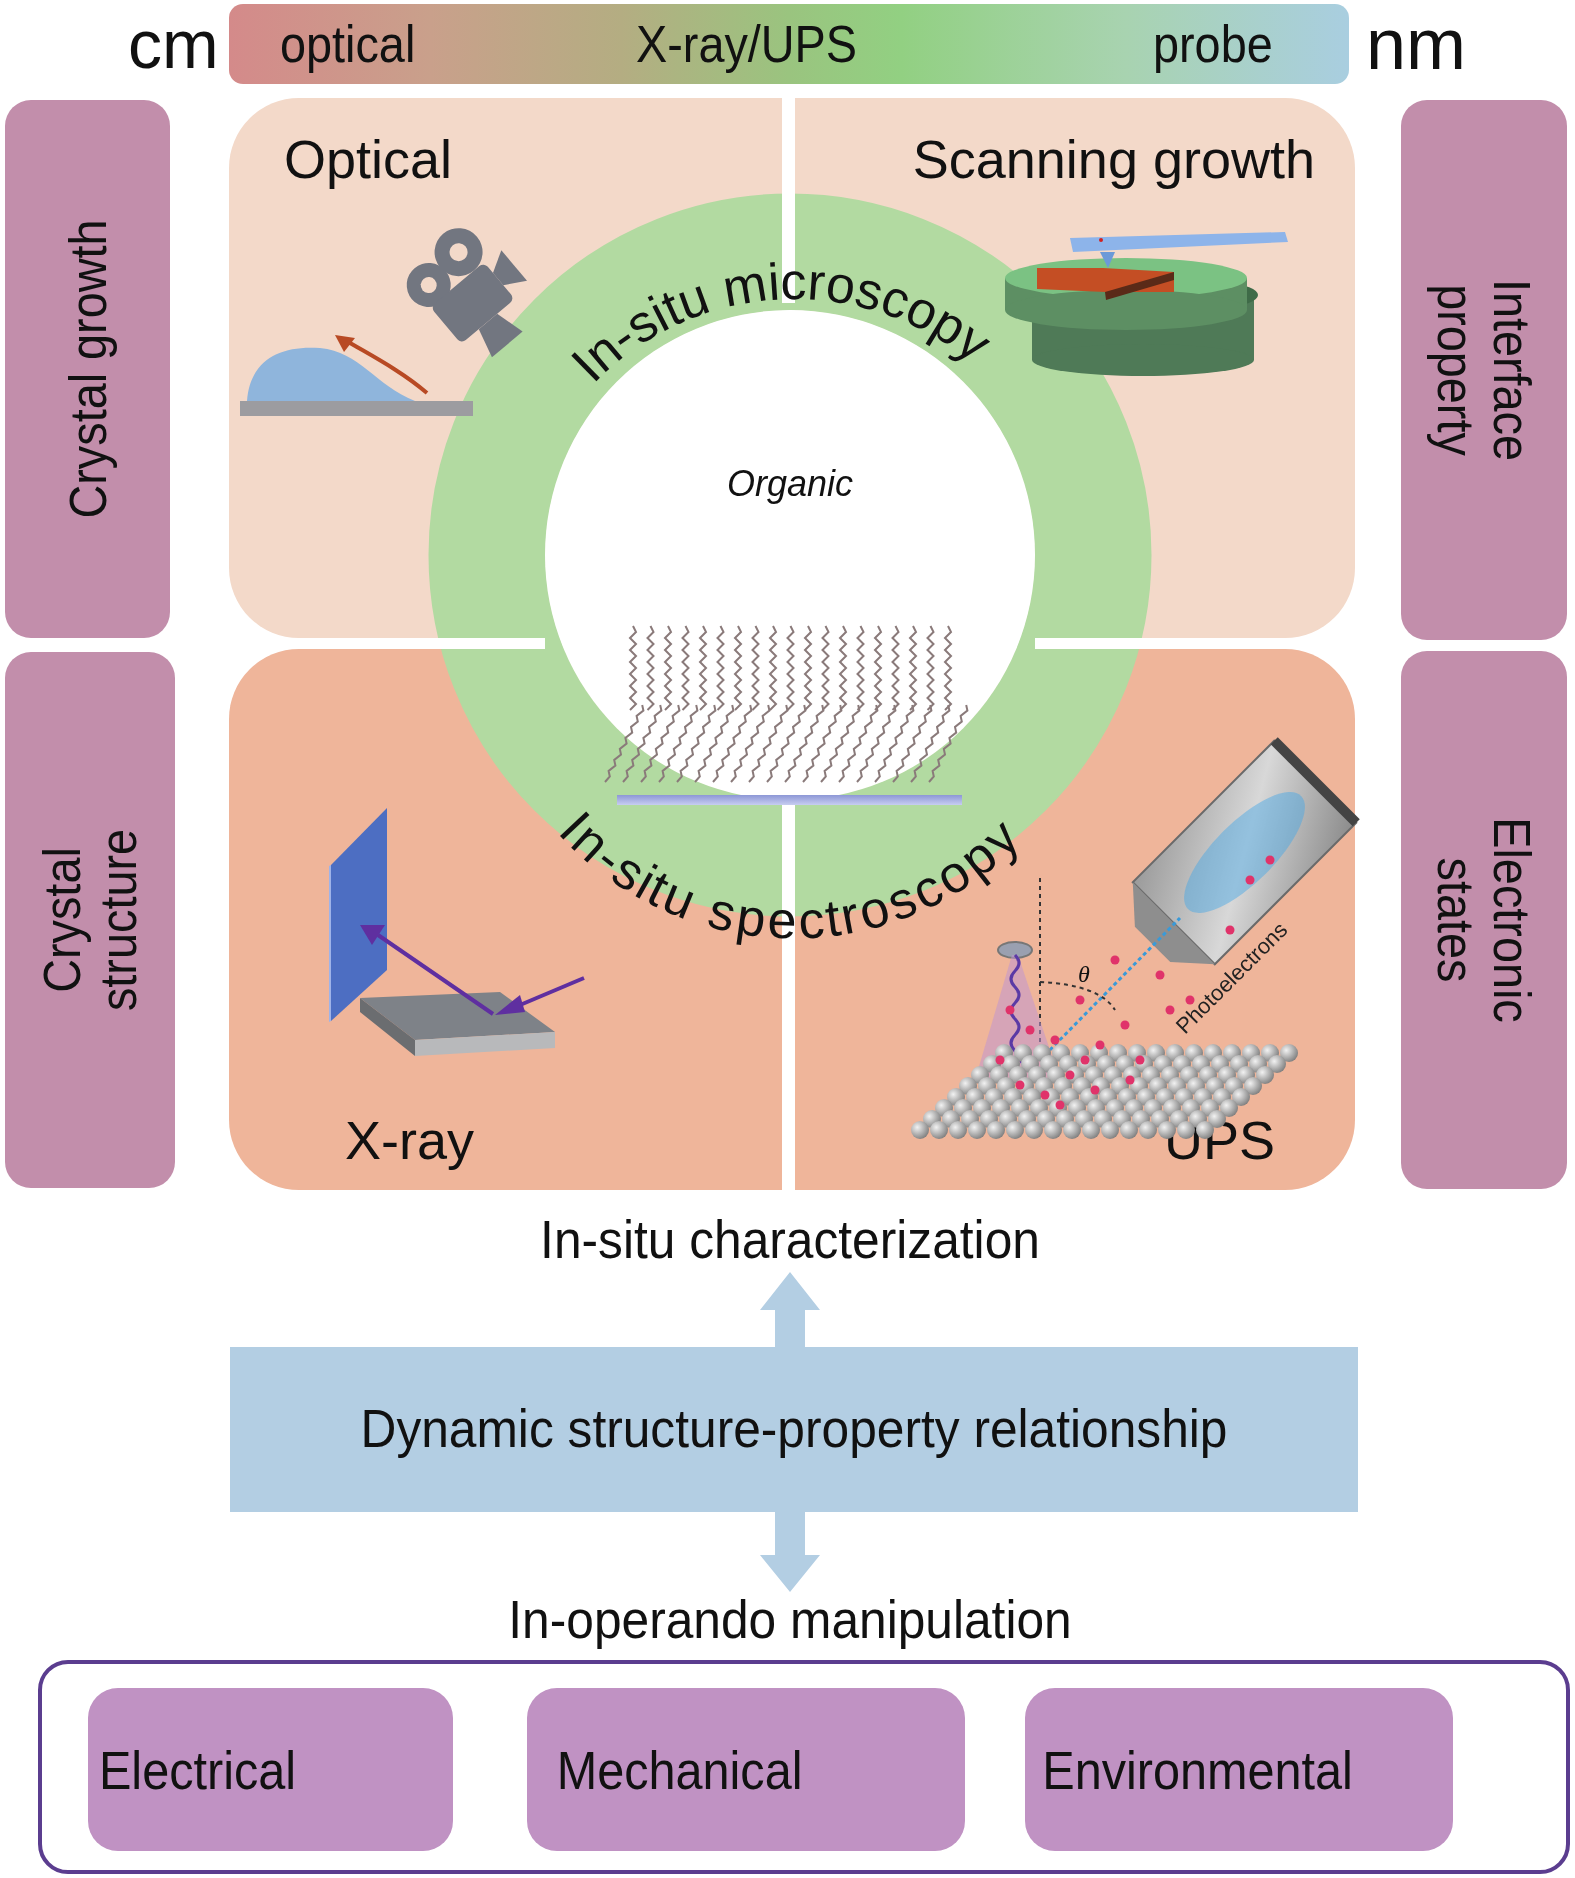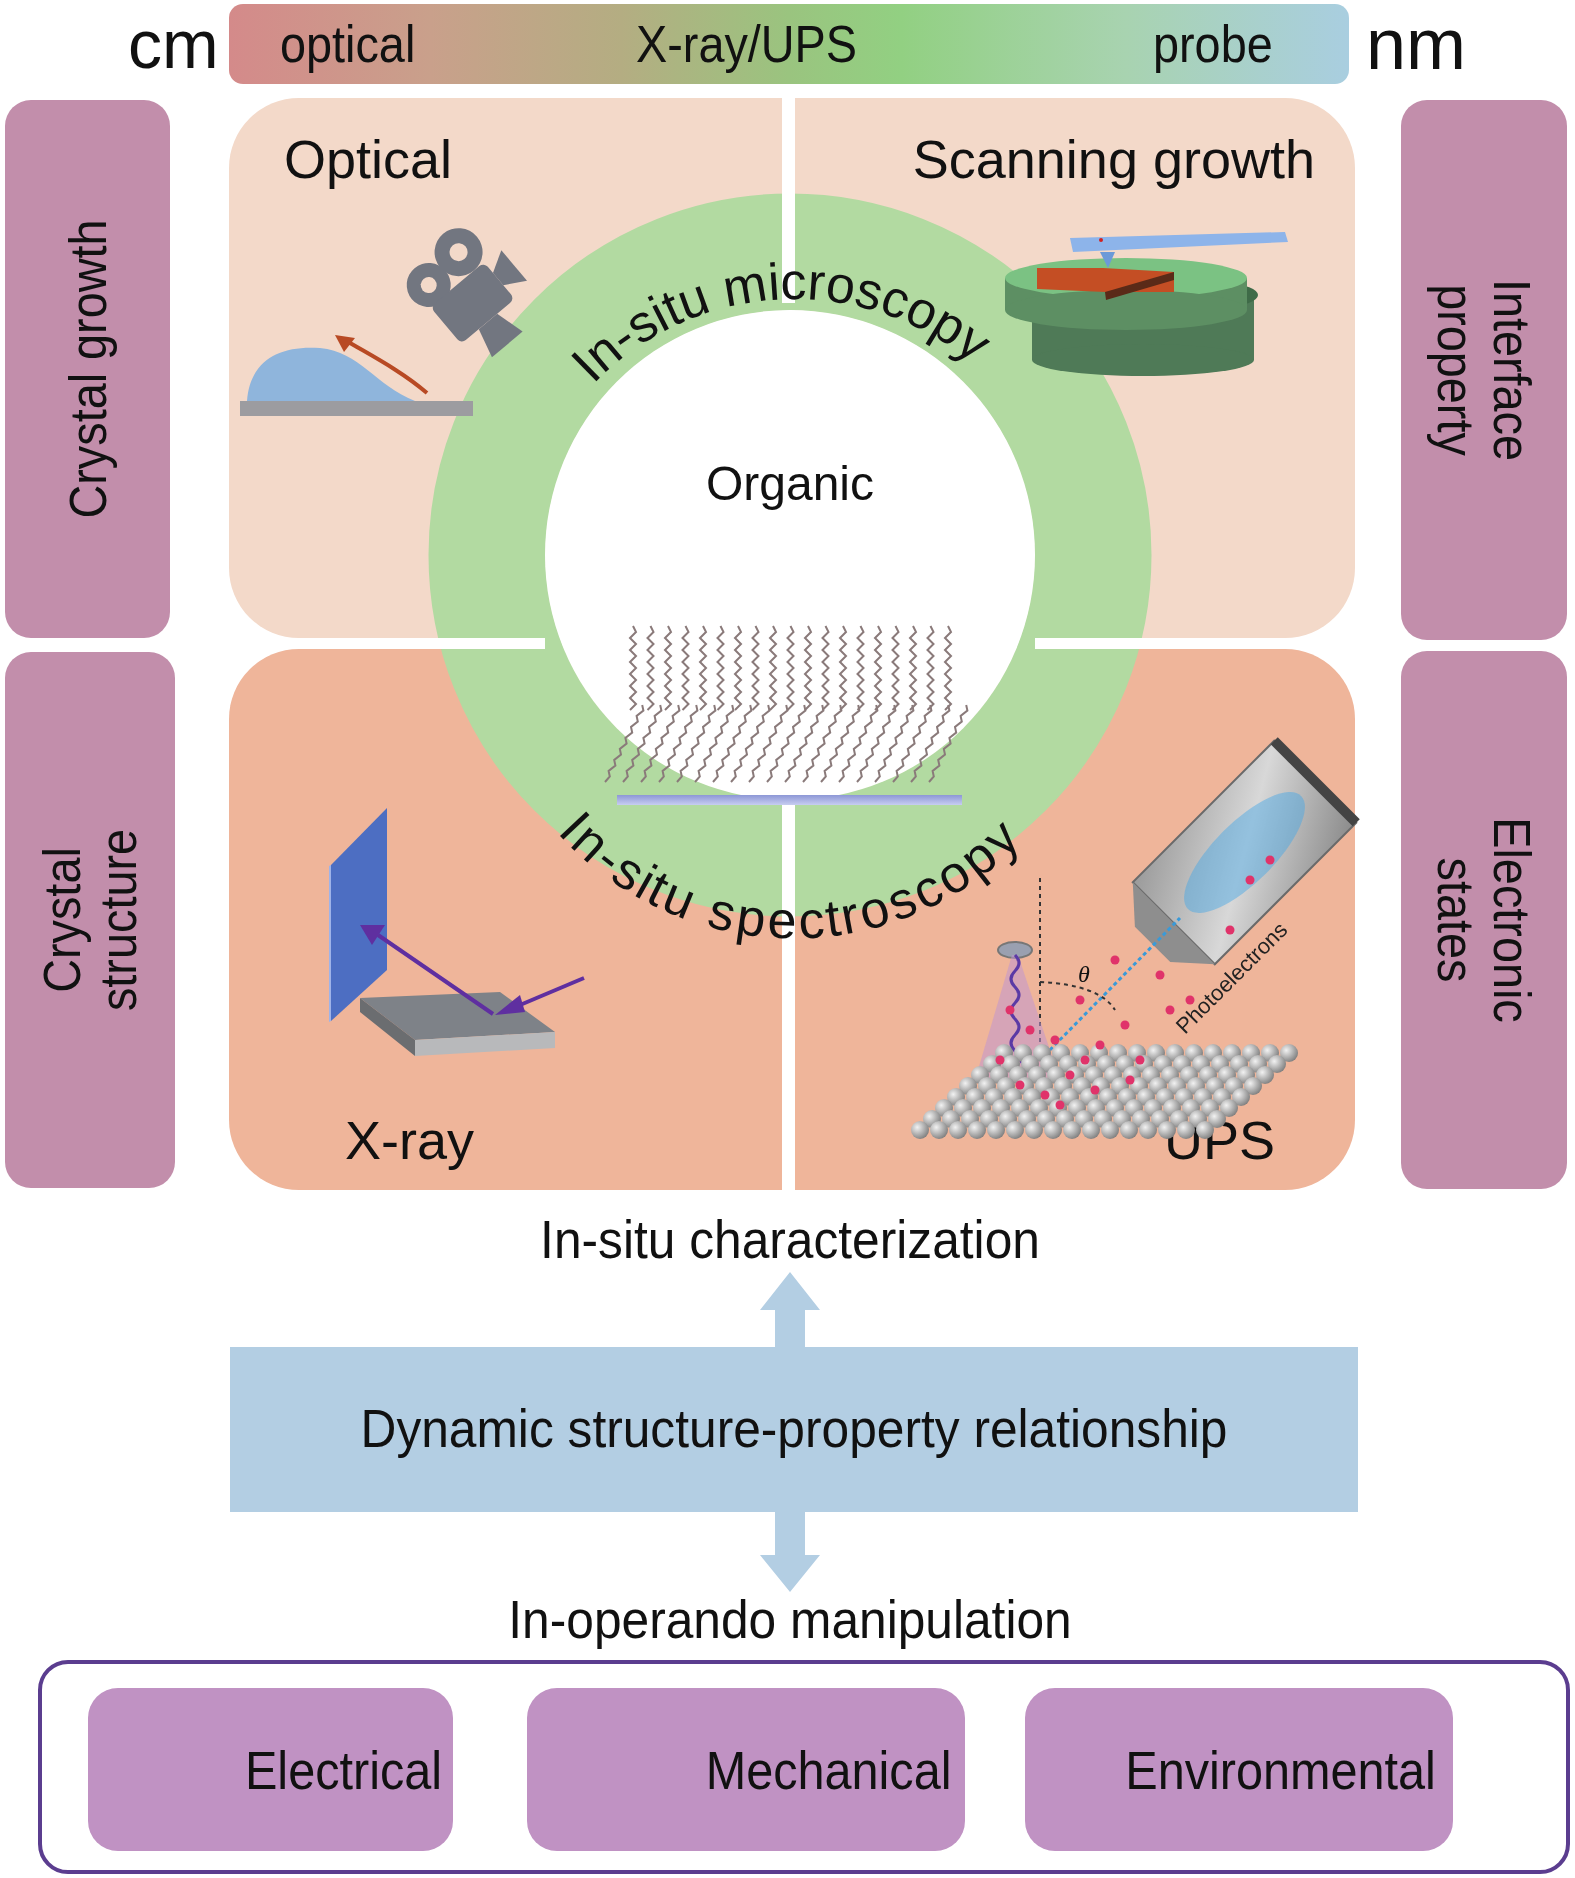--- a/index.html
+++ b/index.html
@@ -15,25 +15,25 @@
   .side-label { position: absolute; left: 50%; top: 50%; font-size: 52px; line-height: 56px;
     white-space: nowrap; text-align: center; }
   .side-left .side-label { transform: translate(-50%, -50%) rotate(-90deg) scaleX(0.9); }
   .side-right .side-label { transform: translate(-50%, -50%) rotate(90deg) scaleX(0.9); }
   
   .panel { overflow: hidden; }
   .panel-top { background: #f3d9c9; }
   .panel-bottom { background: #efb59a; }
   .panel-label { font-size: 54px; position: absolute; white-space: nowrap; }
   
-  .center-title { font-size: 48px; text-align: center; width: 500px; line-height: 64px; }
+  .center-title { font-size: 36px; text-align: center; width: 500px; line-height: 64px; font-style: italic; }
   .flow-text { font-size: 54px; white-space: nowrap; transform: scaleX(0.92); transform-origin: center; text-align: center; }
   .relation-box { background: #b3cee3; }
   .manip-frame { border: 4px solid #5b3d8f; border-radius: 30px; }
-  .manip-box { background: #c092c3; border-radius: 30px; display: flex; align-items: center; justify-content: flex-end; }
+  .manip-box { background: #c092c3; border-radius: 30px; display: flex; align-items: center; justify-content: flex-start; }
   .manip-box span { font-size: 54px; transform: scaleX(0.9); white-space: nowrap; }
 </style>
 </head>
 <body>
 
 <div class="abs" style="left:128px; top:4px; font-size:68px; line-height:80px;">cm</div>
 <div class="abs scale-bar"></div>
 <div class="abs scale-text" style="left:280px;">optical</div>
 <div class="abs scale-text" style="left:636px;">X-ray/UPS</div>
 <div class="abs scale-text" style="left:1153px;">probe</div>

